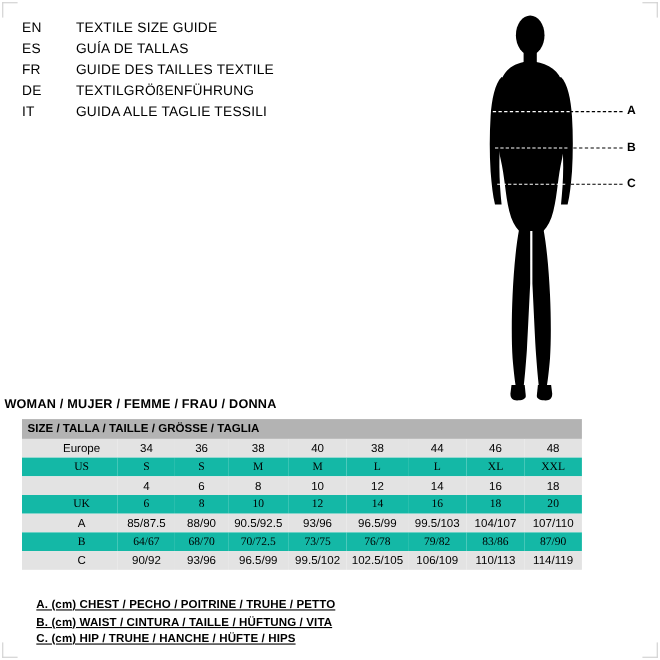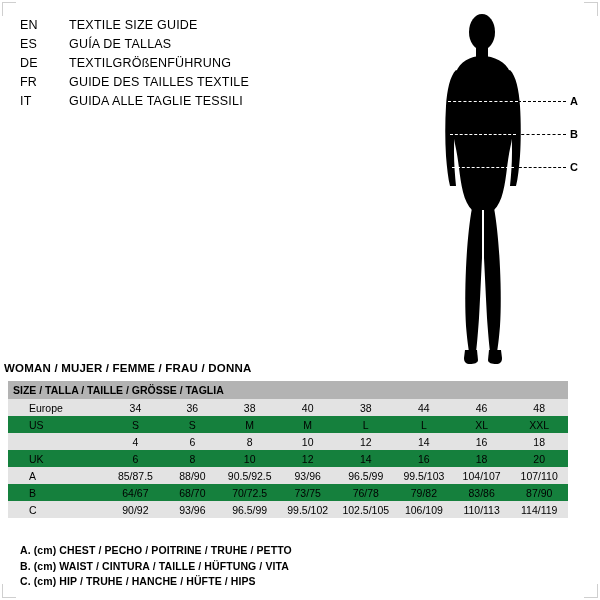--- a/index.html
+++ b/index.html
@@ -77,56 +77,57 @@
     left: 4px;
     top: 362px;
     font-size: 11.5px;
     font-weight: bold;
     letter-spacing: 0.2px;
   }
 
   
   .size-table {
     position: absolute;
-    left: 8px;
+    left: 20px;
     top: 381px;
-    width: 560px;
+    width: 509px;
     border-collapse: collapse;
     font-size: 10.5px;
   }
   .size-table td, .size-table th {
     padding: 0;
     height: 17px;
     text-align: center;
     font-weight: normal;
     vertical-align: middle;
   }
   .size-table .hdr-row td {
     background: #b3b3b3;
     font-weight: bold;
     text-align: left;
     padding-left: 5px;
     font-size: 10.5px;
     height: 18px;
   }
   .size-table tbody tr.light { background: #e3e3e3; }
-  .size-table tbody tr.dark  { background: #15803d; }
+  .size-table tbody tr.dark  { background: #14b8a6; font-family: Liberation Serif, serif; }
   .size-table td.rowlabel {
-    text-align: left;
+    text-align: center;
     padding-left: 21px;
     width: 82px;
   }
   .size-table td.val { width: 59.5px; }
 
   
   .footnotes {
     position: absolute;
-    left: 20px;
+    left: 33px;
     top: 543px;
     width: 560px;
+    text-decoration: underline;
   }
   .footnote {
     font-size: 10.5px;
     font-weight: bold;
     line-height: 15.5px;
     letter-spacing: 0.1px;
   }
 
   
   .corner {
@@ -152,26 +153,26 @@
   <div class="lang-block">
     <div class="lang-row">
       <span class="lang-code">EN</span>
       <span class="lang-title">TEXTILE SIZE GUIDE</span>
     </div>
     <div class="lang-row">
       <span class="lang-code">ES</span>
       <span class="lang-title">GUÍA DE TALLAS</span>
     </div>
     <div class="lang-row">
+      <span class="lang-code">FR</span>
+      <span class="lang-title">GUIDE DES TAILLES TEXTILE</span>
+    </div>
+    <div class="lang-row">
       <span class="lang-code">DE</span>
       <span class="lang-title">TEXTILGRÖßENFÜHRUNG</span>
-    </div>
-    <div class="lang-row">
-      <span class="lang-code">FR</span>
-      <span class="lang-title">GUIDE DES TAILLES TEXTILE</span>
     </div>
     <div class="lang-row">
       <span class="lang-code">IT</span>
       <span class="lang-title">GUIDA ALLE TAGLIE TESSILI</span>
     </div>
   </div>
 
   <div class="figure-wrap">
     <svg class="figure-svg" width="170" height="360" viewBox="0 0 170 360">
       <g fill="#000000">

